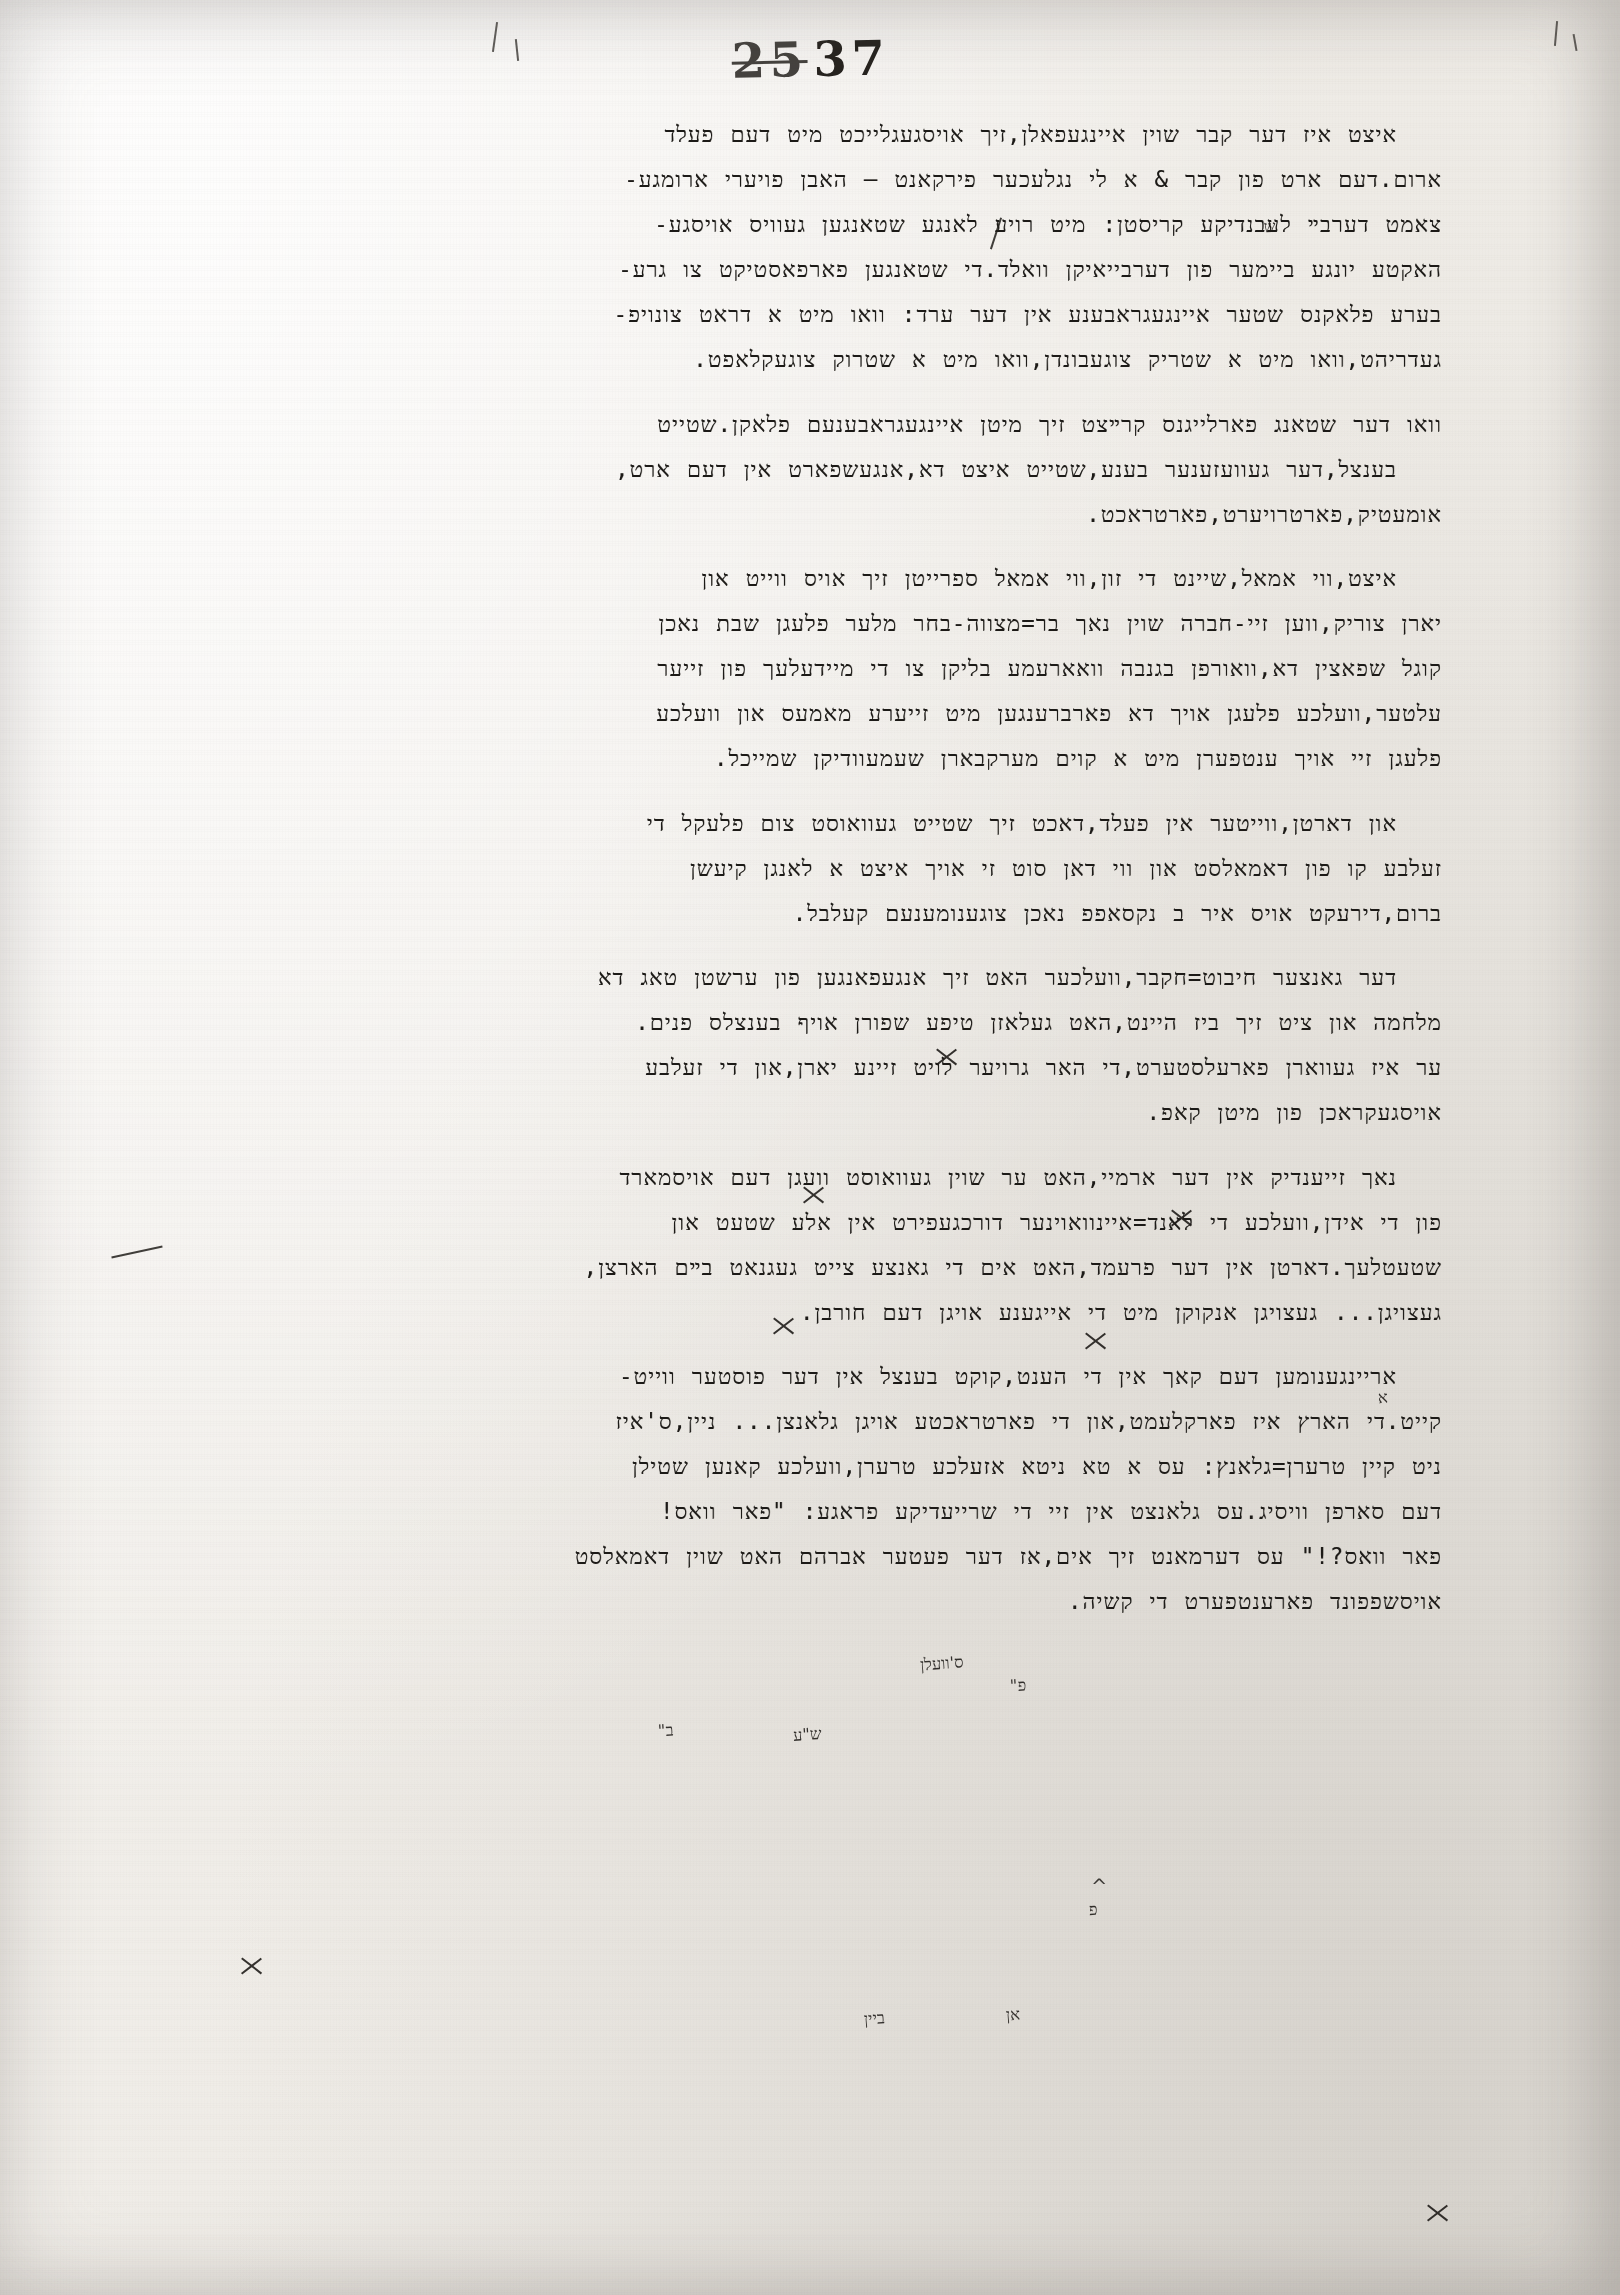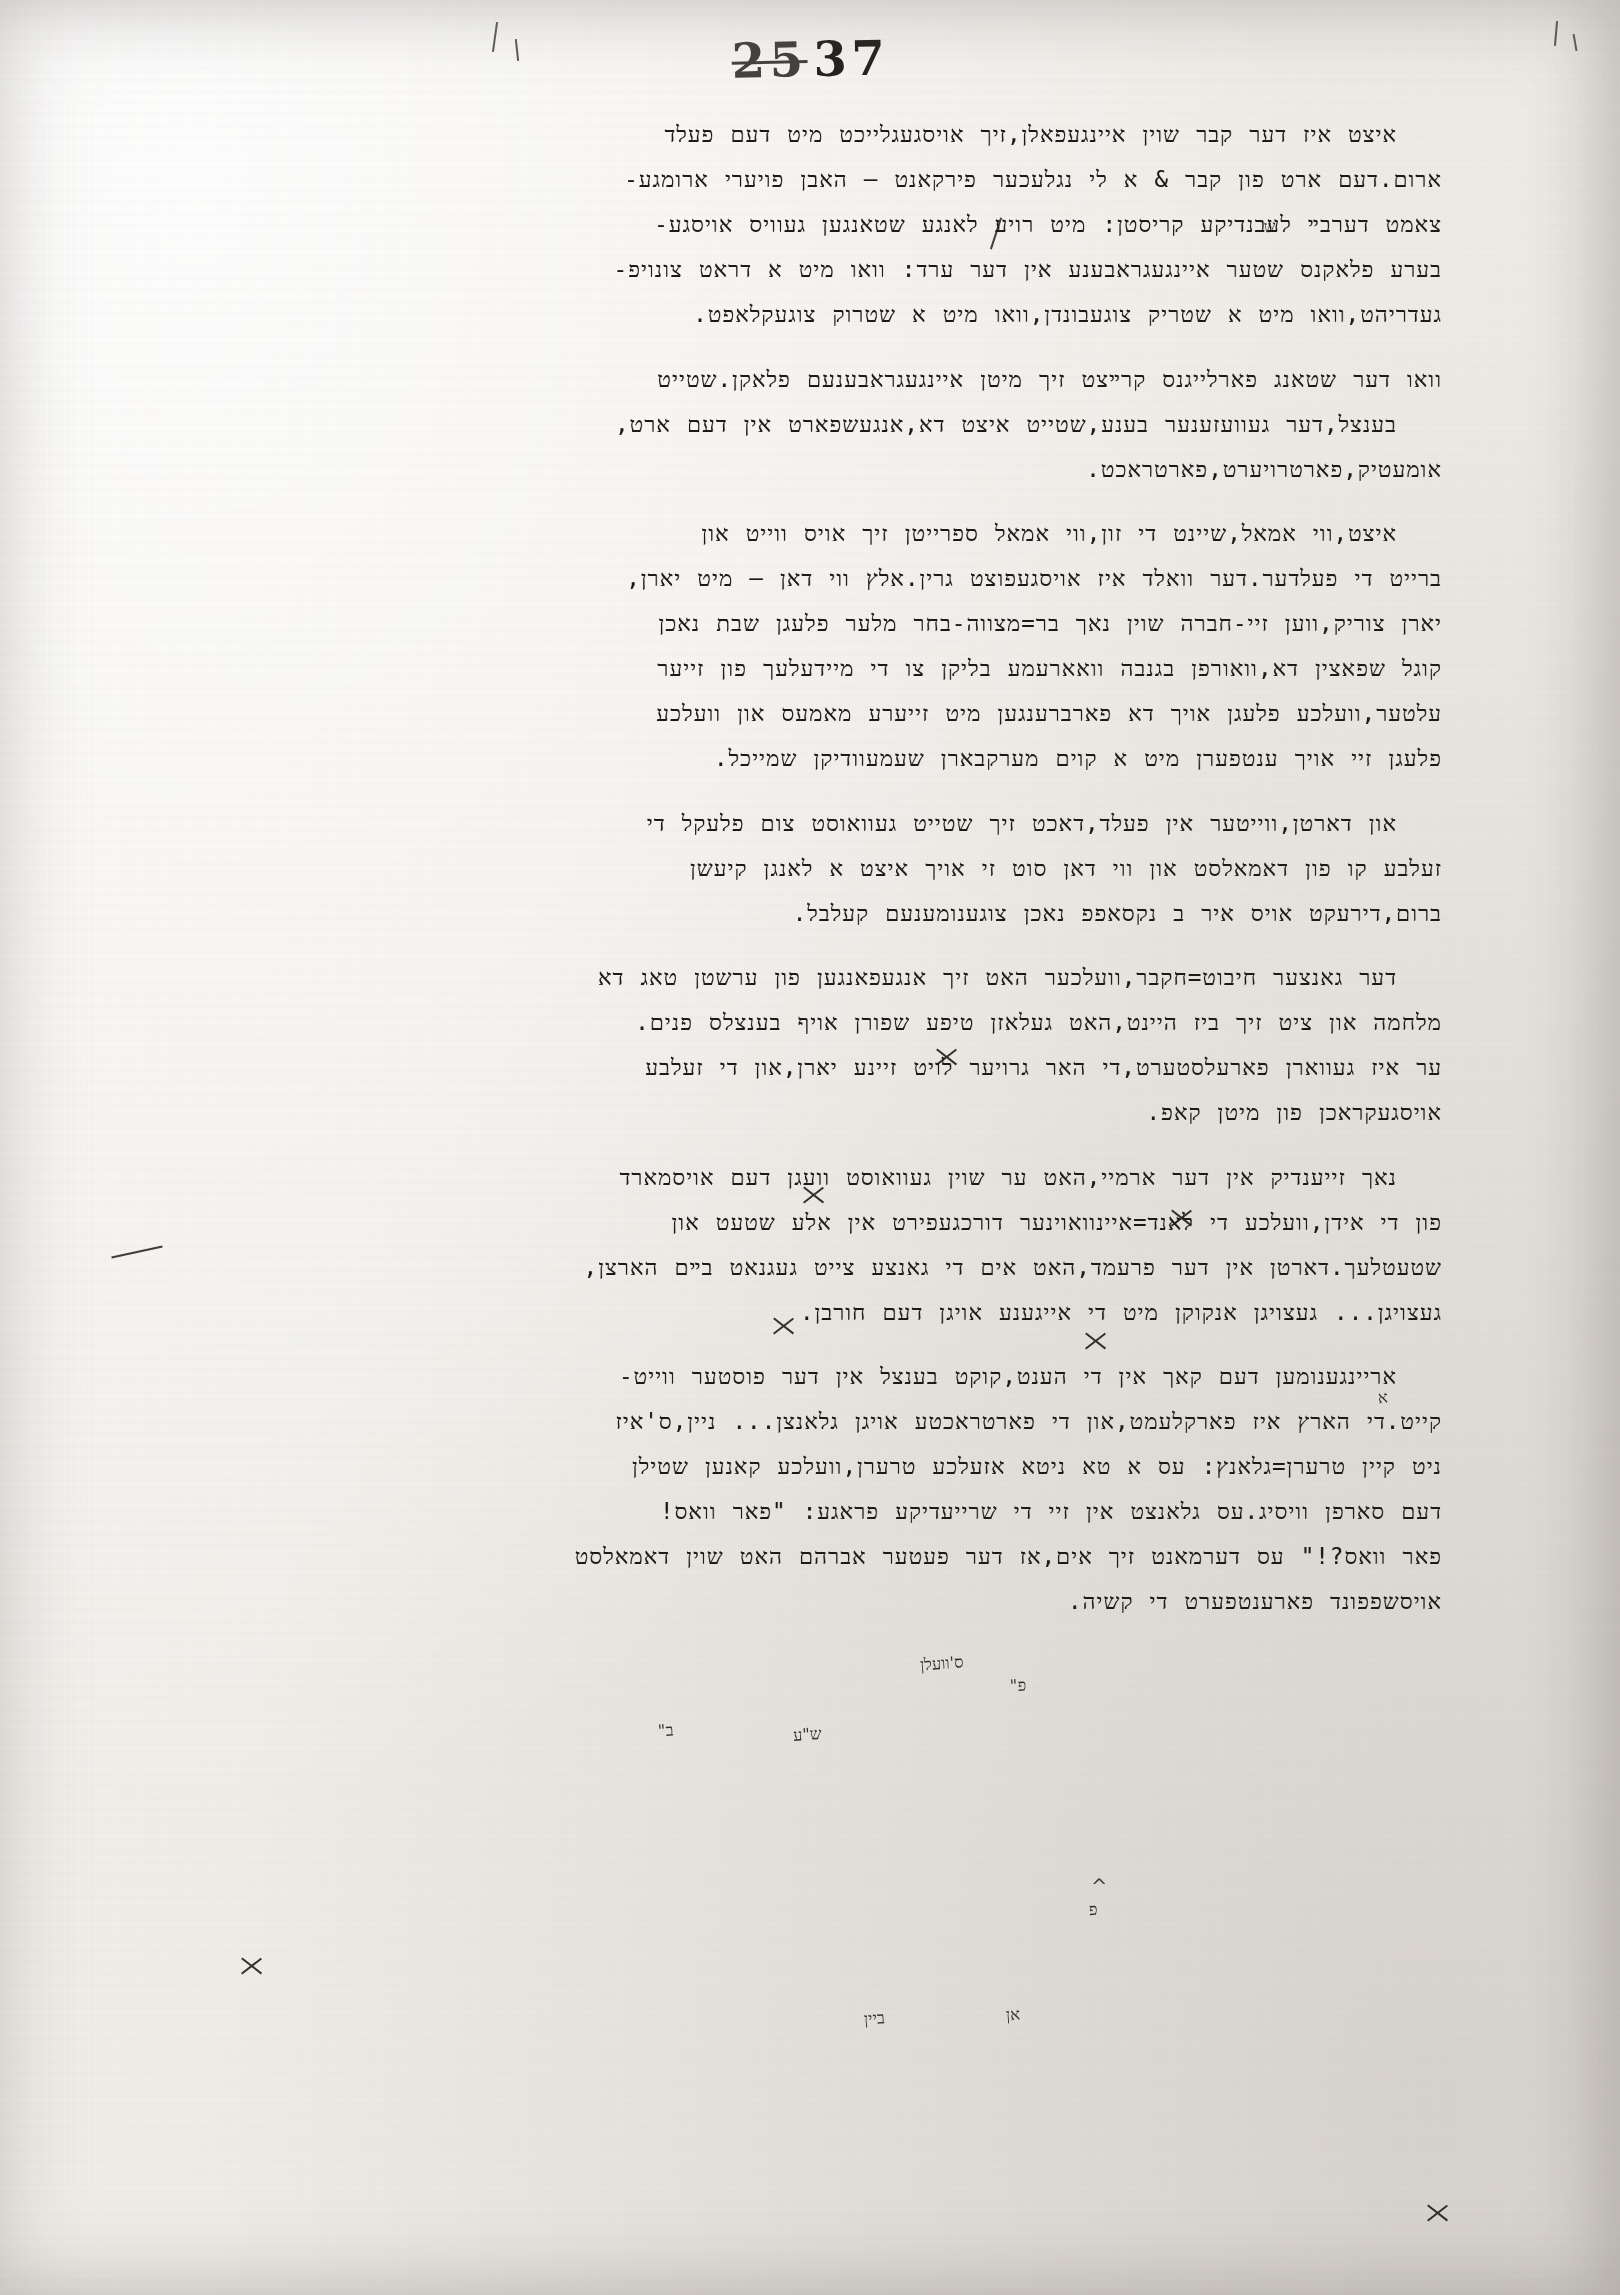--- a/index.html
+++ b/index.html
@@ -152,33 +152,33 @@
   <div id="page-number">
     <span class="struck">25</span><span>37</span>
   </div>
 
   <div id="typescript">
 
     <div class="para">
       <div class="line indent">איצט איז דער קבר שוין איינגעפאלן,זיך אויסגעגלייכט מיט דעם פעלד</div>
       <div class="line">ארום.דעם ארט פון קבר &amp; א לי נגלעכער פירקאנט – האבן פויערי ארומגע-</div>
       <div class="line">צאמט דערבײ לעבנדיקע קריסטן: מיט רויע לאנגע שטאנגען געוויס אויסגע-</div>
+      <div class="line">האקטע יונגע ביימער פון דערבייאיקן וואלד.די שטאנגען פארפאסטיקט צו גרע-</div>
       <div class="line">בערע פלאקנס שטער איינגעגראבענע אין דער ערד: וואו מיט א דראט צונויפ-</div>
       <div class="line">געדריהט,וואו מיט א שטריק צוגעבונדן,וואו מיט א שטרוק צוגעקלאפט.</div>
     </div>
 
     <div class="para gap">
       <div class="line">וואו דער שטאנג פארלייגנס קרײצט זיך מיטן איינגעגראבענעם פלאקן.שטייט</div>
       <div class="line indent">בענצל,דער געוועזענער בענע,שטייט איצט דא,אנגעשפארט אין דעם ארט,</div>
       <div class="line">אומעטיק,פארטרויערט,פארטראכט.</div>
     </div>
 
     <div class="para gap">
       <div class="line indent">איצט,ווי אמאל,שיינט די זון,ווי אמאל ספרייטן זיך אויס ווייט און</div>
-      <div class="line">ברייט די פעלדער.דער וואלד איז אויסגעפוצט גרין.אלץ ווי דאן – מיט יארן,</div>
       <div class="line">יארן צוריק,ווען זיי-חברה שוין נאך בר=מצווה-בחר מלער פלעגן שבת נאכן</div>
       <div class="line">קוגל שפאצין דא,וואורפן בגנבה וואארעמע בליקן צו די מיידעלעך פון זייער</div>
       <div class="line">עלטער,וועלכע פלעגן אויך דא פארברענגען מיט זייערע מאמעס און וועלכע</div>
       <div class="line">פלעגן זיי אויך ענטפערן מיט א קוים מערקבארן שעמעוודיקן שמייכל.</div>
     </div>
 
     <div class="para gap">
       <div class="line indent">און דארטן,ווייטער אין פעלד,דאכט זיך שטייט געוואוסט צום פלעקל די</div>
       <div class="line">זעלבע קו פון דאמאלסט און ווי דאן סוט זי אויך איצט א לאנגן קיעשן</div>
       <div class="line">ברום,דירעקט אויס איר ב נקסאפפ נאכן צוגענומענעם קעלבל.</div>

